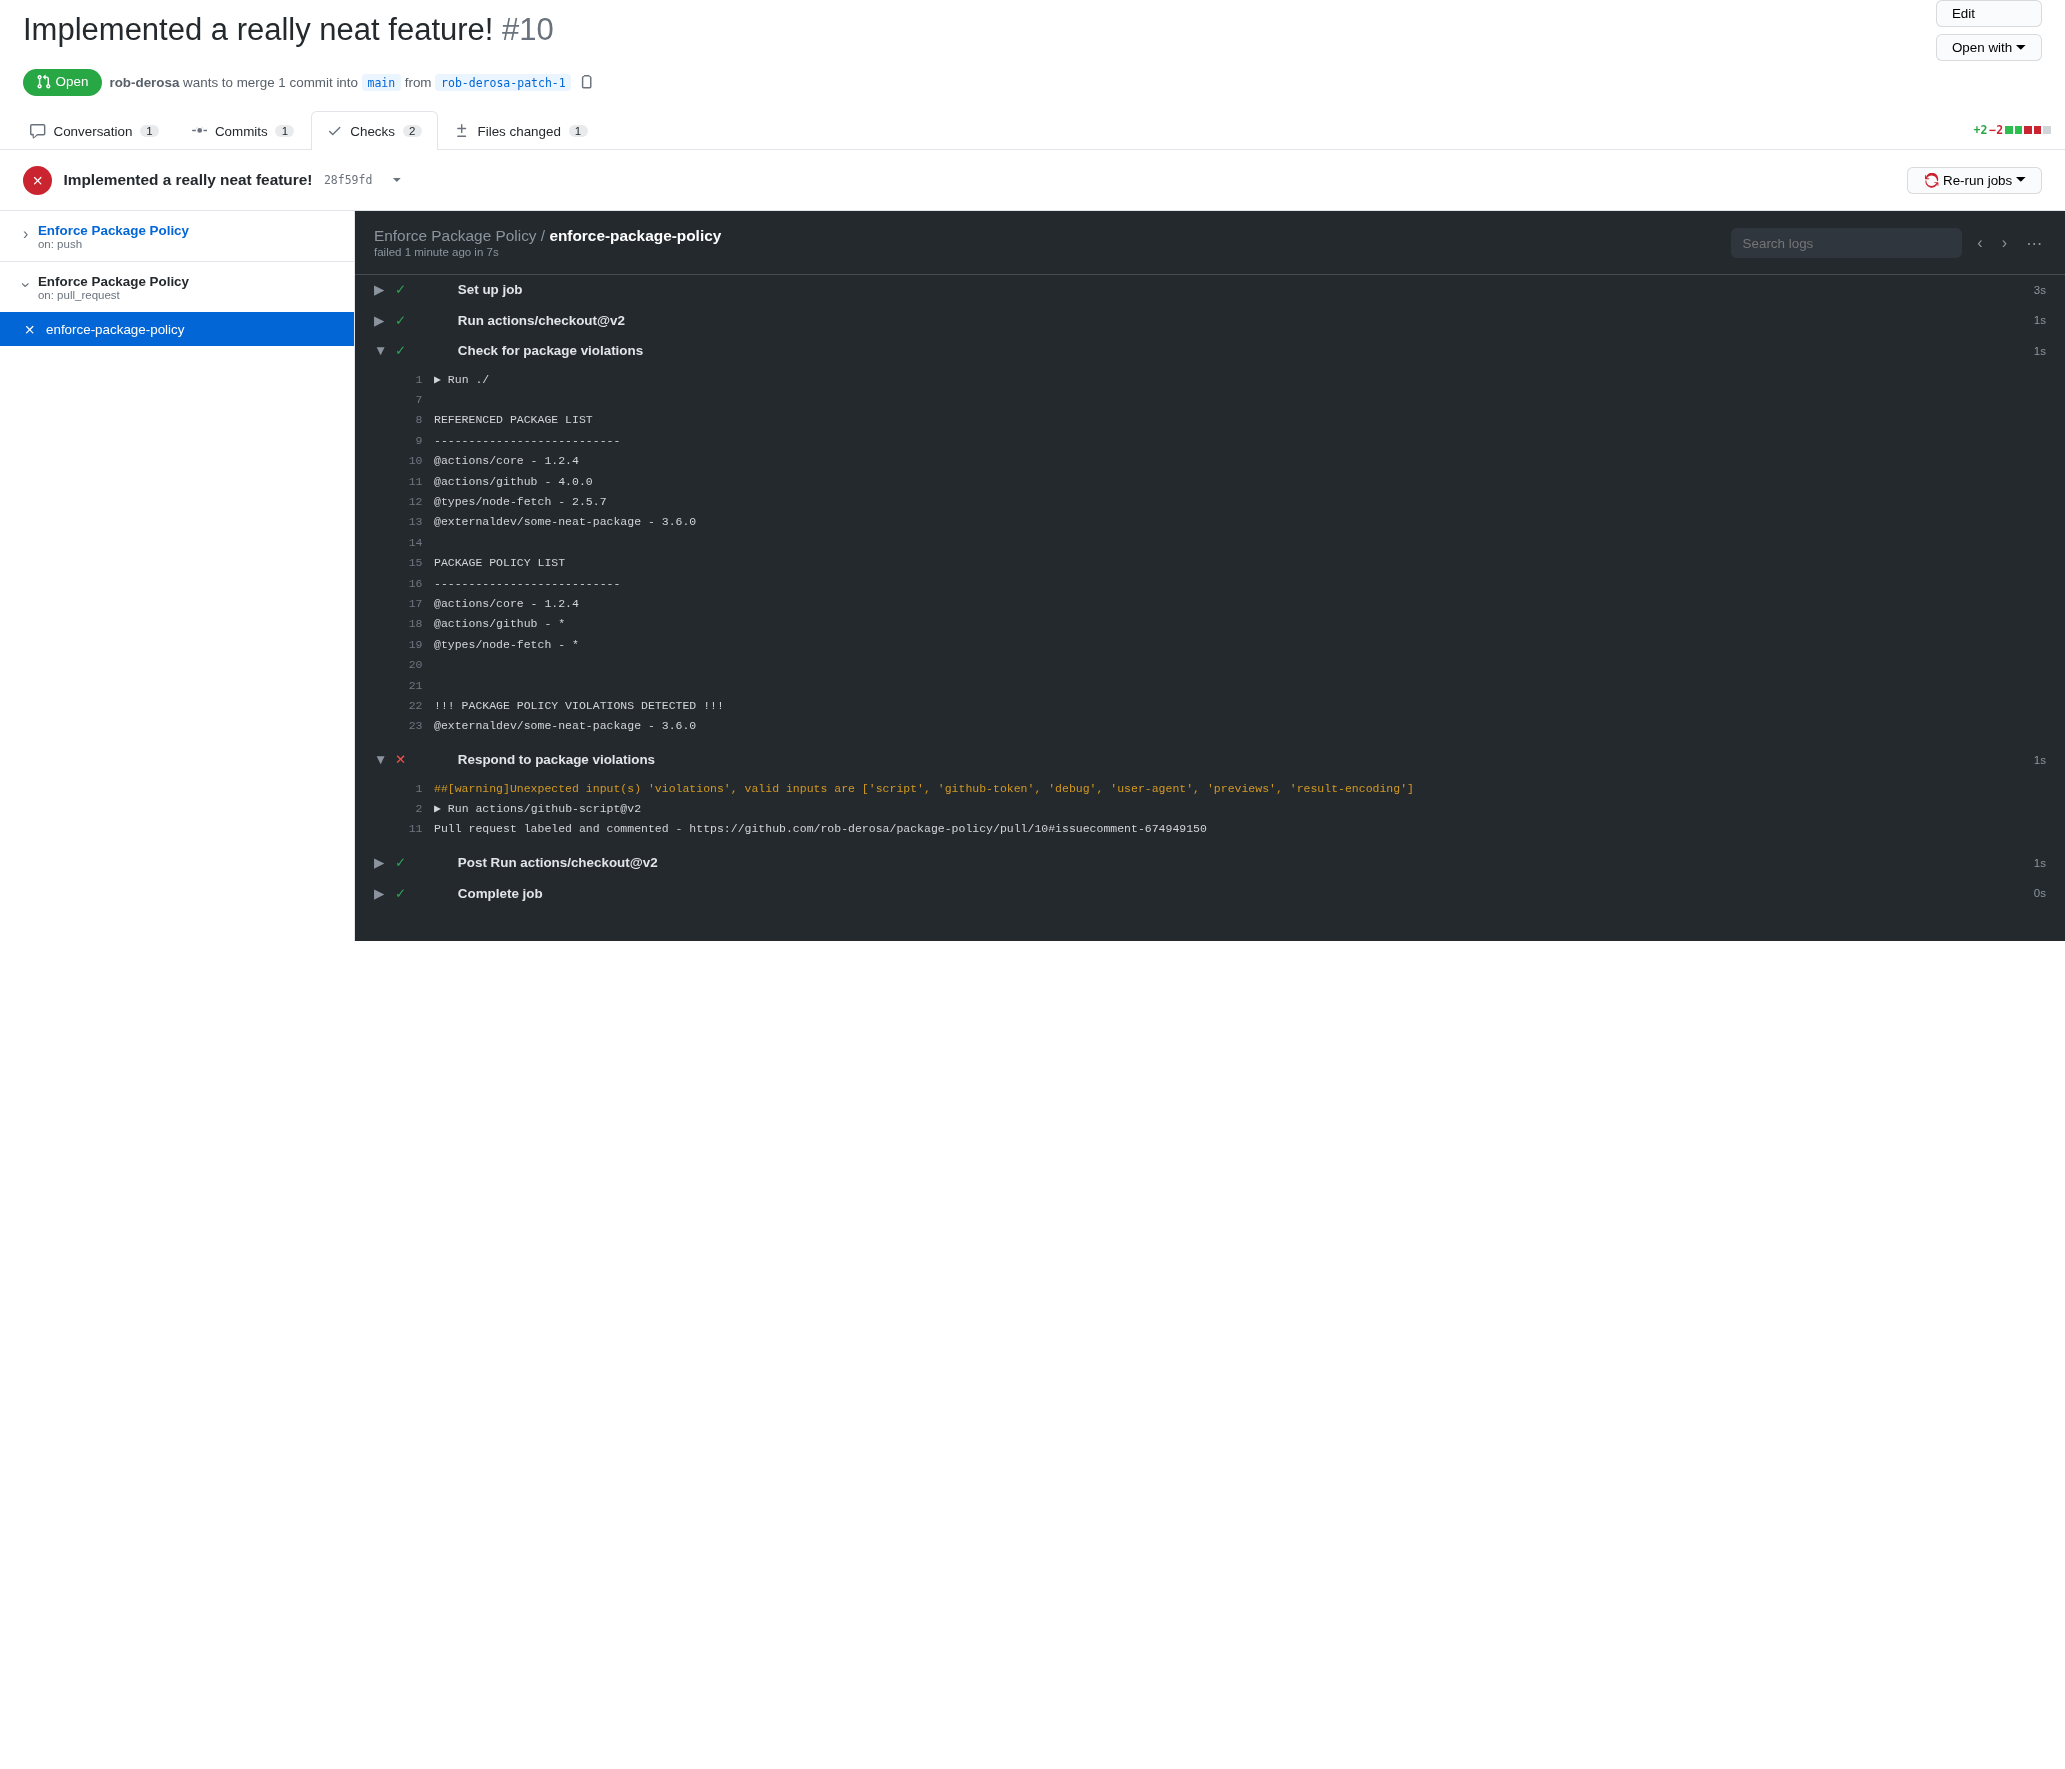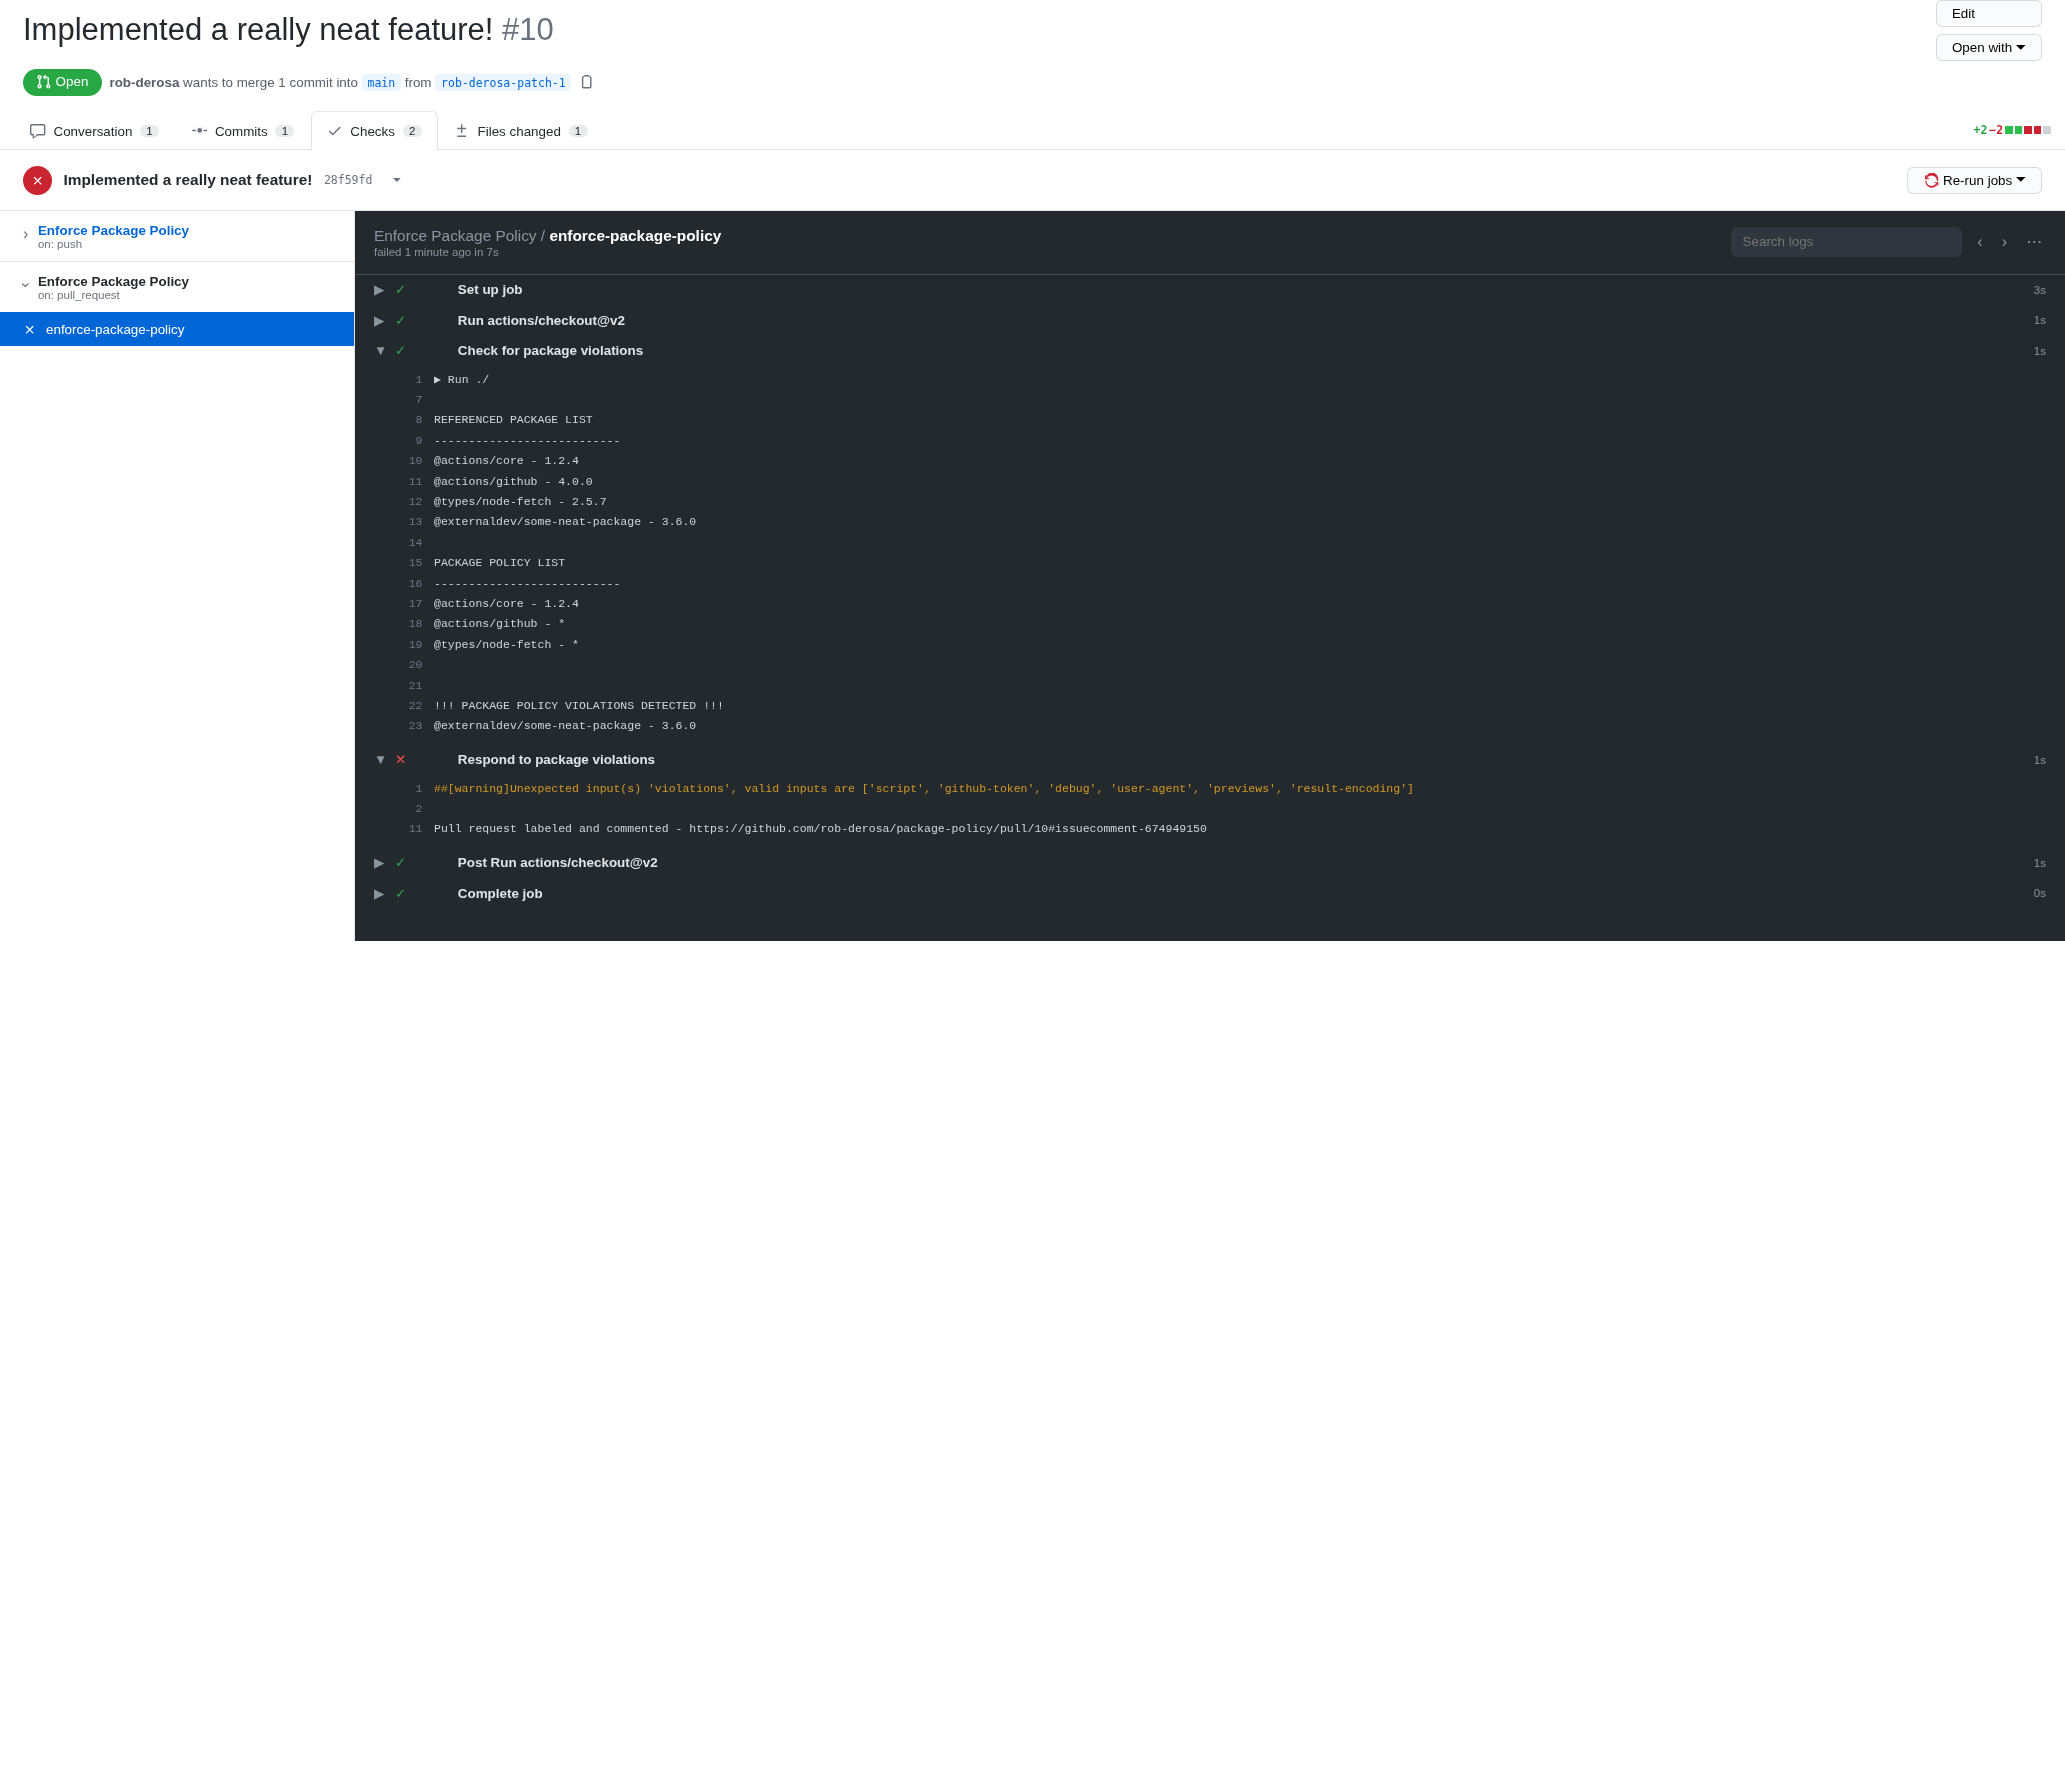--- a/index.html
+++ b/index.html
@@ -41,21 +41,21 @@
 .sidebar { width: 355px; border-right: 1px solid #e1e4e8; }
 .sb-item { padding: 11.5px 15.4px 11.5px 23px; border-bottom: 1px solid #e1e4e8; display: flex; align-items: flex-start; gap: 9.6px; cursor: pointer; }
 .sb-item .chev { color: #6a737d; margin-top: 1.9px; }
 .sb-item .title { font-weight: 600; font-size: 13.4px; }
 .sb-item .title.link { color: #0366d6; }
 .sb-item .sub { color: #6a737d; font-size: 11.5px; }
 .sb-sub { padding: 9.6px 15.4px 9.6px 23px; display: flex; align-items: center; gap: 9.6px; font-size: 13.4px; }
 .sb-sub.active { background: #0366d6; color: #fff; }
 
 .log-panel { flex: 1; background: #24292e; color: #d1d5da; min-height: 730px; }
-.log-header { padding: 15.4px 19px; display: flex; align-items: flex-start; justify-content: space-between; border-bottom: 1px solid #444d56; gap: 24px; }
+.log-header { padding: 15.4px 19px; display: flex; align-items: flex-end; justify-content: space-between; border-bottom: 1px solid #444d56; gap: 24px; }
 .log-header .crumb { font-size: 15.4px; color: #8b949e; }
 .log-header .crumb b { color: #fff; font-weight: 600; }
 .log-header .sub { color: #8b949e; font-size: 11.5px; margin-top: 1.9px; }
 .log-tools { display: flex; align-items: center; gap: 11.5px; }
 .search-logs { background: #2f363d; border: none; border-radius: 5.8px; padding: 7.7px 11.5px; color: #d1d5da; width: 231px; font-size: 13.4px; }
 .log-tools .icon-btn { color: #8b949e; cursor: pointer; padding: 3.8px; }
 
 .step { padding: 7.7px 19px; display: flex; align-items: center; gap: 11.5px; font-size: 13.4px; }
 .step .tri { color: #8b949e; cursor: pointer; width: 9.6px; }
 .step .status-ok { color: #2ea44f; }
@@ -311,20 +311,21 @@
           <span class="name">Respond to package violations</span>
           <span class="dur">1s</span>
         </div>
         <div class="log-lines">
           <div class="log-line">
             <span class="ln">1</span>
             <span class="lc warn">##[warning]Unexpected input(s) 'violations', valid inputs are ['script', 'github-token', 'debug', 'user-agent', 'previews', 'result-encoding']</span>
           </div>
           <div class="log-line">
             <span class="ln">2</span>
+            <span class="lc">▶ Run actions/github-script@v2</span>
           </div>
           <div class="log-line">
             <span class="ln">11</span>
             <span class="lc">Pull request labeled and commented - https://github.com/rob-derosa/package-policy/pull/10#issuecomment-674949150</span>
           </div>
         </div>
         <div class="step">
           <span class="tri">▶</span>
           <span class="status-ok">✓</span>
           <span class="name">Post Run actions/checkout@v2</span>

